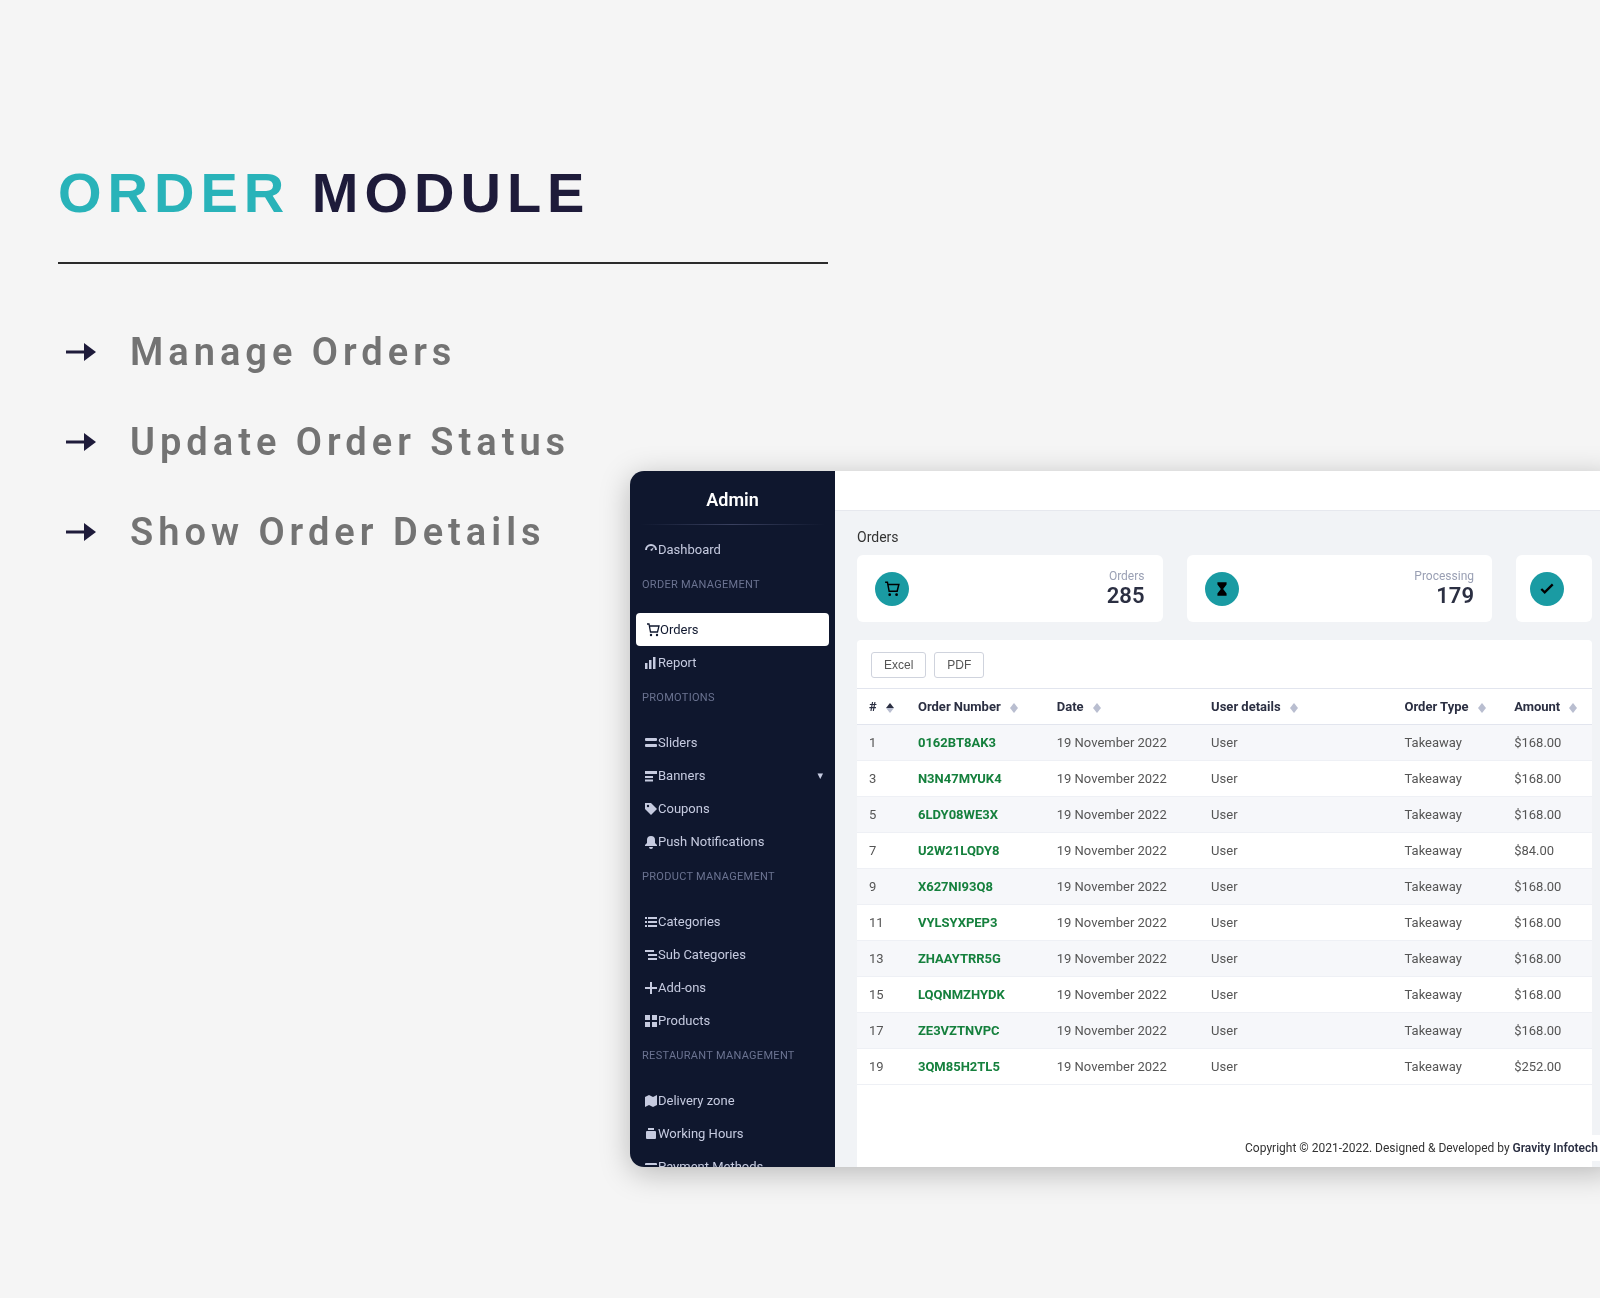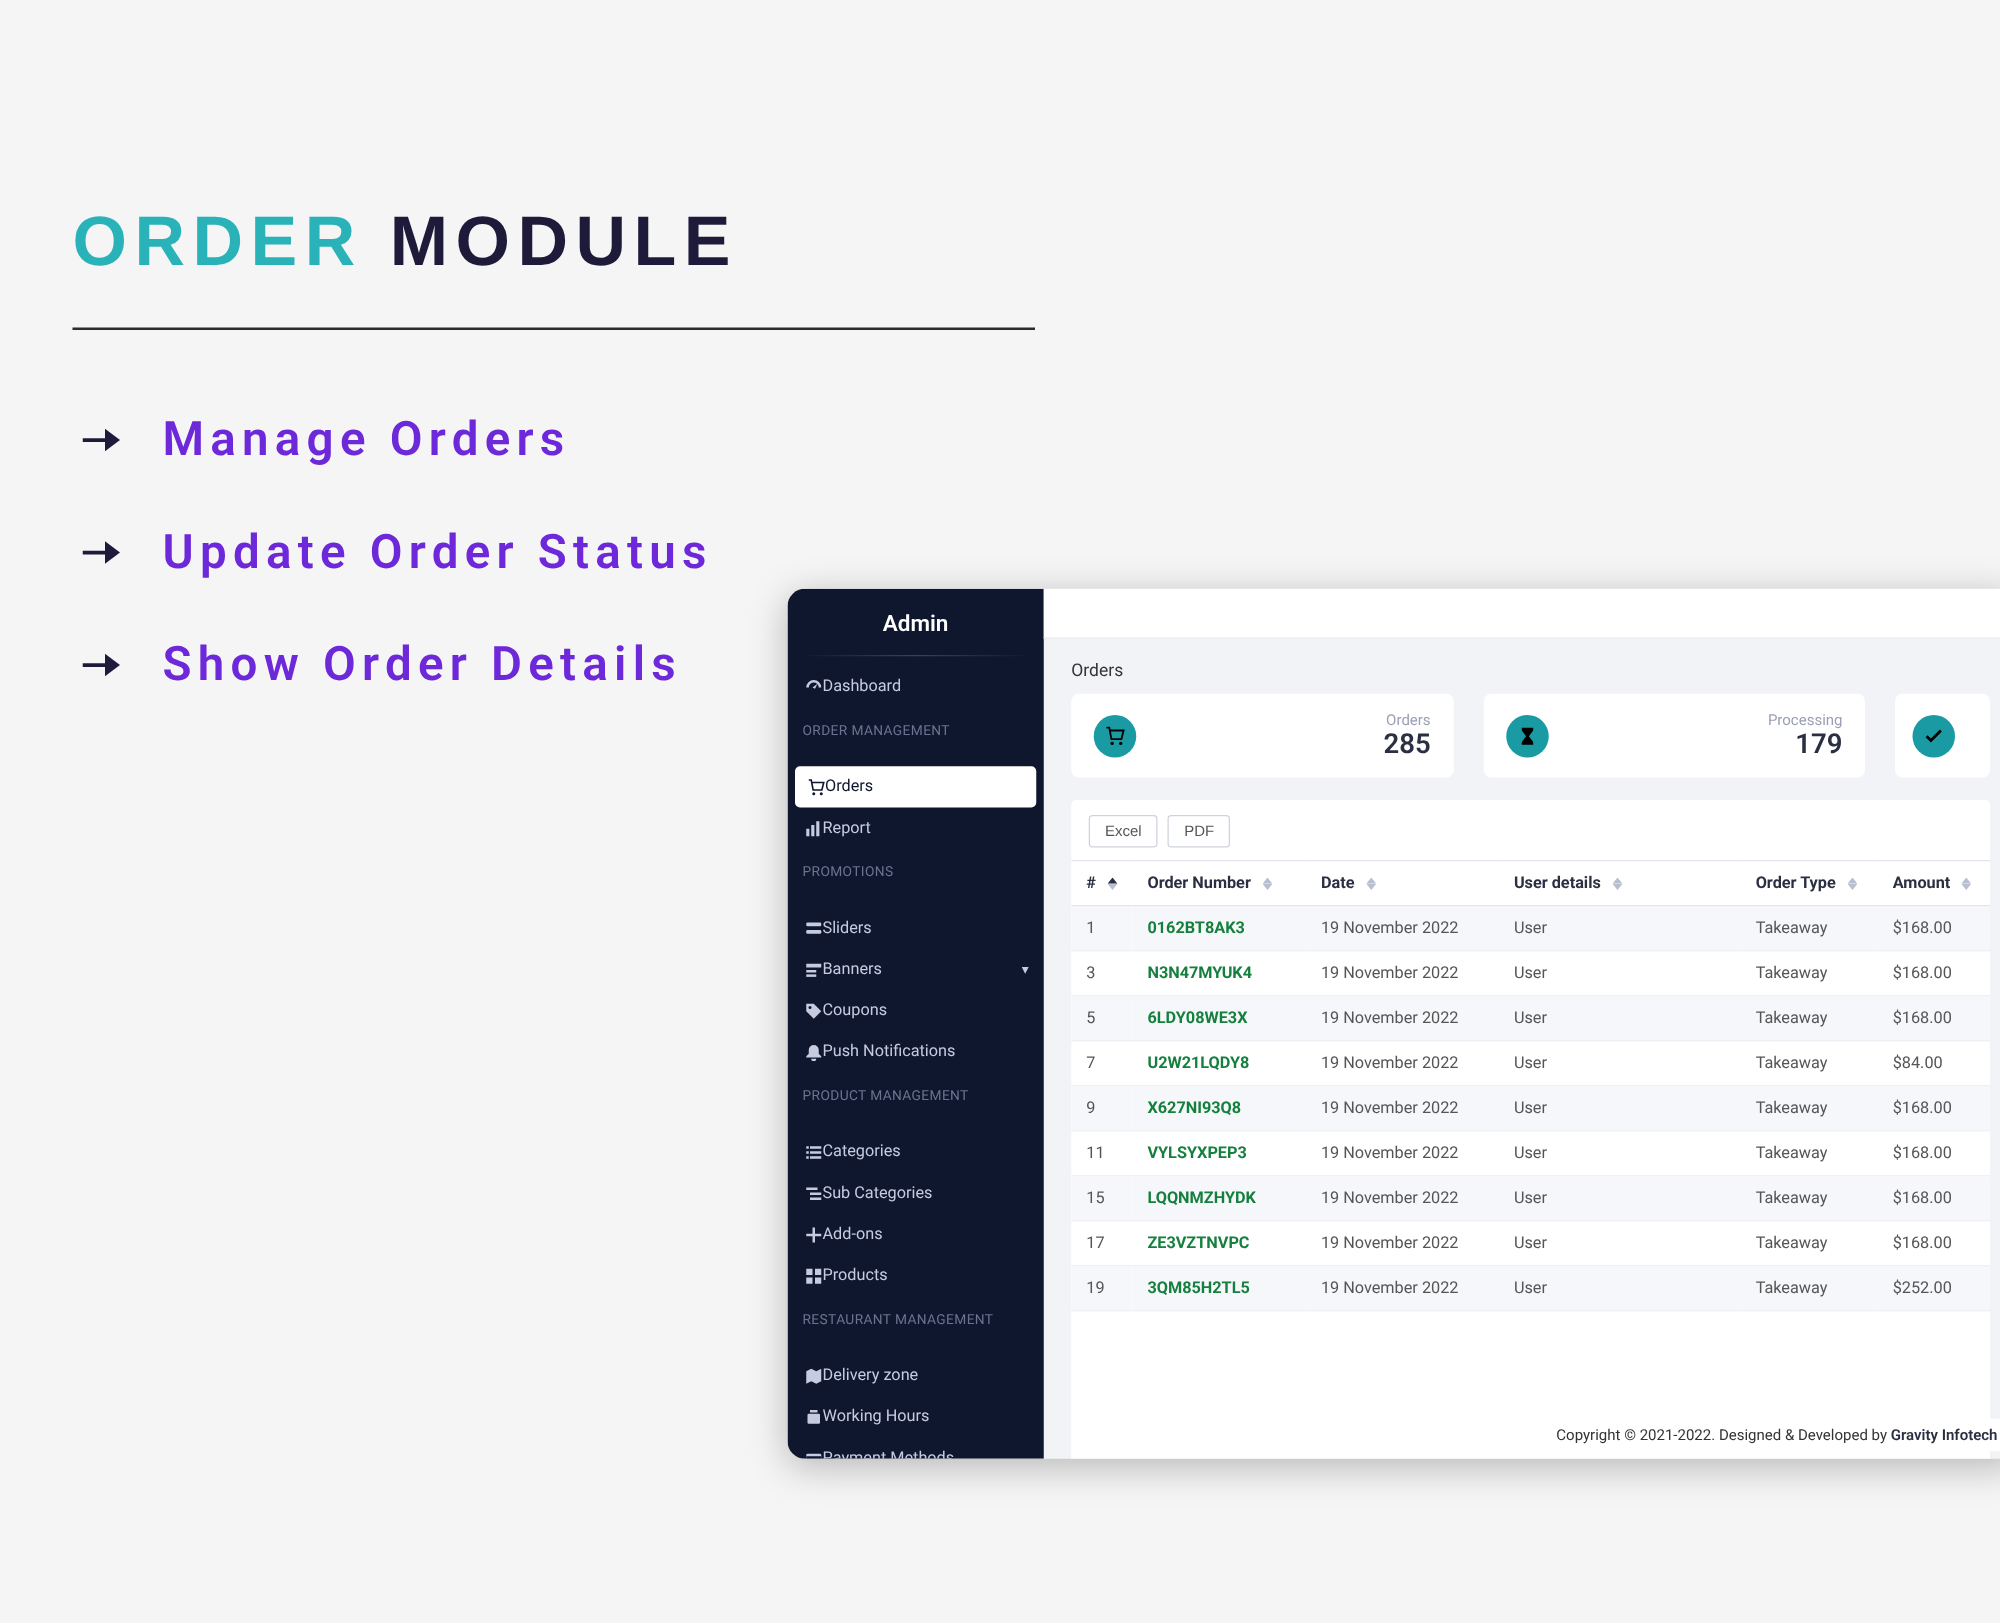--- a/index.html
+++ b/index.html
@@ -48,21 +48,21 @@
   width: 30px;
   height: 22px;
   display: flex;
   align-items: center;
 }
 .bullet-arrow svg { display: block; }
 .bullet-text {
   font-size: 38px;
   font-weight: 600;
   letter-spacing: 5px;
-  color: #6d28d9;
+  color: #737373;
 }
 
 
 .admin-window {
   position: absolute;
   top: 471px;
   left: 630px;
   width: 984px;
   height: 696px;
   background: #f1f3f6;
@@ -537,20 +537,28 @@
             </tr>
             <tr>
     <td>11</td>
     <td class="ordernum">VYLSYXPEP3</td>
     <td>19 November 2022</td>
     <td>User</td>
     <td>Takeaway</td>
     <td>$168.00</td>
             </tr>
             <tr>
+    <td>13</td>
+    <td class="ordernum">ZHAAYTRR5G</td>
+    <td>19 November 2022</td>
+    <td>User</td>
+    <td>Takeaway</td>
+    <td>$168.00</td>
+            </tr>
+            <tr>
     <td>15</td>
     <td class="ordernum">LQQNMZHYDK</td>
     <td>19 November 2022</td>
     <td>User</td>
     <td>Takeaway</td>
     <td>$168.00</td>
             </tr>
             <tr>
     <td>17</td>
     <td class="ordernum">ZE3VZTNVPC</td>

